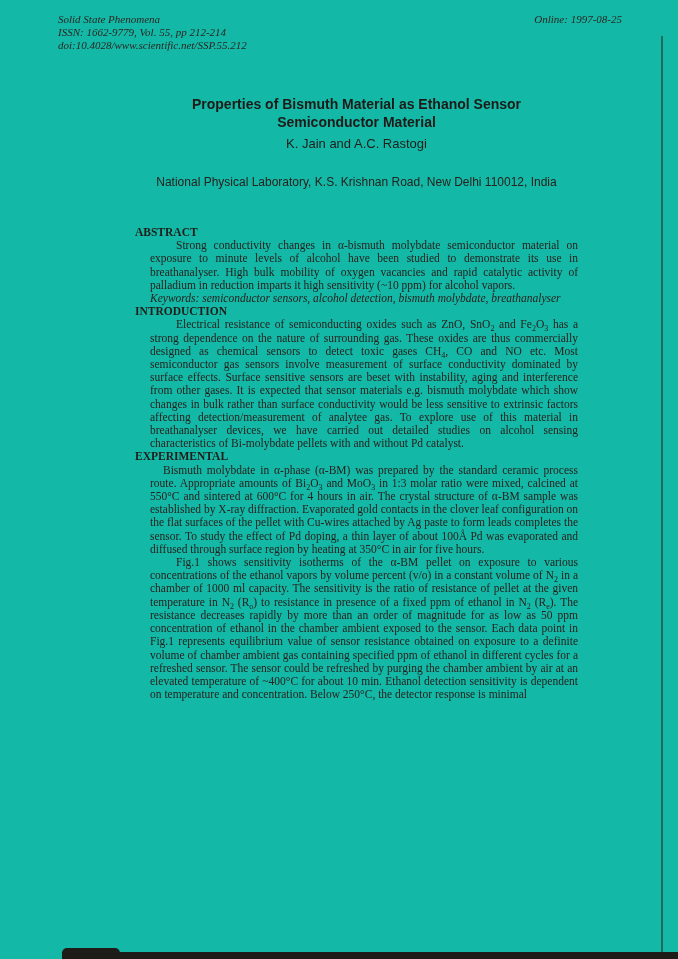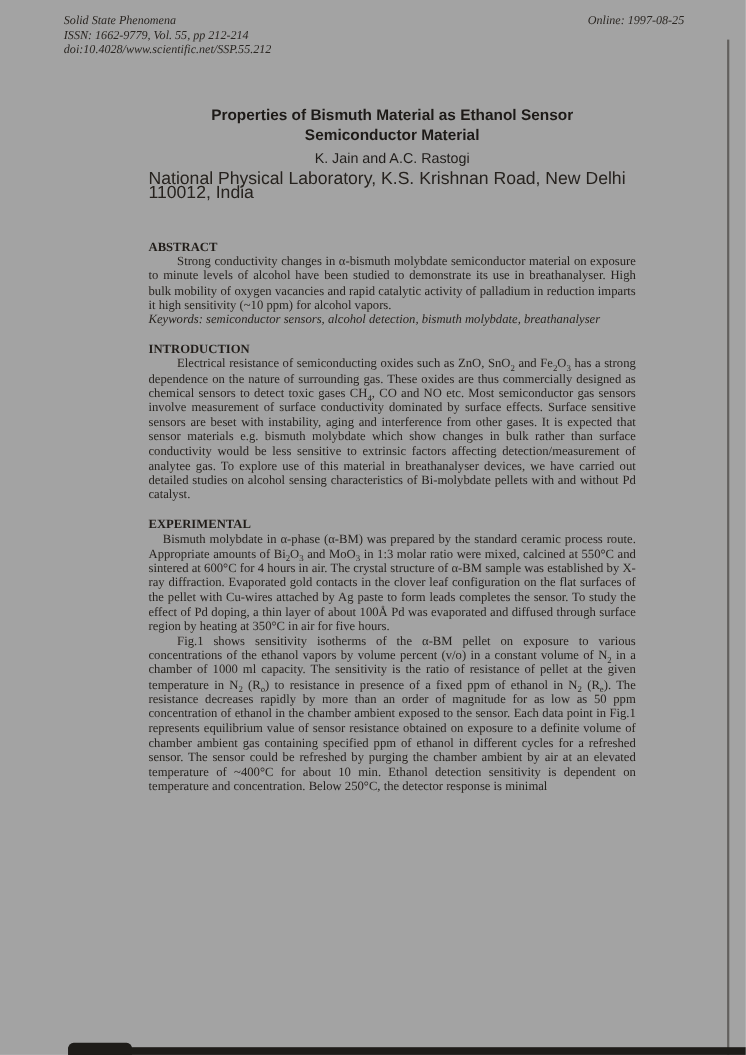--- a/index.html
+++ b/index.html
@@ -50,42 +50,42 @@
     font-family: "Liberation Sans", sans-serif;
     font-size: 13px;
     line-height: 16px;
     text-align: center;
     margin-top: 5px;
     color: #201d1a;
   }
 
   .affiliation {
     font-family: "Liberation Sans", sans-serif;
-    font-size: 16px;
+    font-size: 12px;
     line-height: 13px;
-    text-align: left;
-    margin-top: 4px;
+    text-align: center;
+    margin-top: 24px;
     color: #26221e;
   }
 
   .body-start { margin-top: 37px; }
 
   .sec-heading {
     font-size: 11.5px;
     font-weight: bold;
     line-height: 13.2px;
     color: #211d19;
-    margin-top: 14px;
   }
 
   .para {
     font-size: 11.5px;
     line-height: 13.2px;
     text-align: justify;
     color: #26221e;
+    margin-left: 15px;
   }
   .para sub { font-size: 8px; line-height: 0; }
   .indent-lg { text-indent: 26px; }
   .indent-sm { text-indent: 13px; }
   .keywords { font-style: italic; text-align: left; }
 
   
   .edge-right {
     position: absolute;
     top: 36px;
@@ -108,21 +108,21 @@
     bottom: 0;
     width: 58px;
     height: 11px;
     background: #1e1c19;
     border-radius: 5px 5px 0 0;
   }
 </style>
 </head>
 <body>
 
-<div class="page" style="background: #a3a3a3; color: rgb(38, 34, 30);">
+<div class="page" style="background: #14b8a6; color: rgb(38, 34, 30);">
 
   <header class="meta">
     <div class="meta-row">
       <span>Solid State Phenomena</span>
       <span>Online: 1997-08-25</span>
     </div>
     <div>ISSN: 1662-9779, Vol. 55, pp 212-214</div>
     <div>doi:10.4028/www.scientific.net/SSP.55.212</div>
   </header>
 

